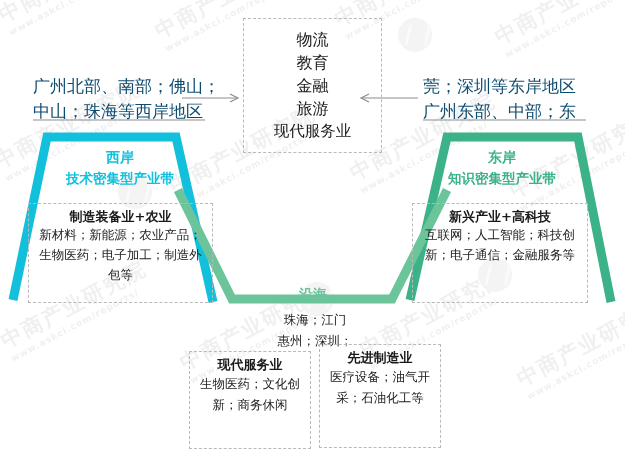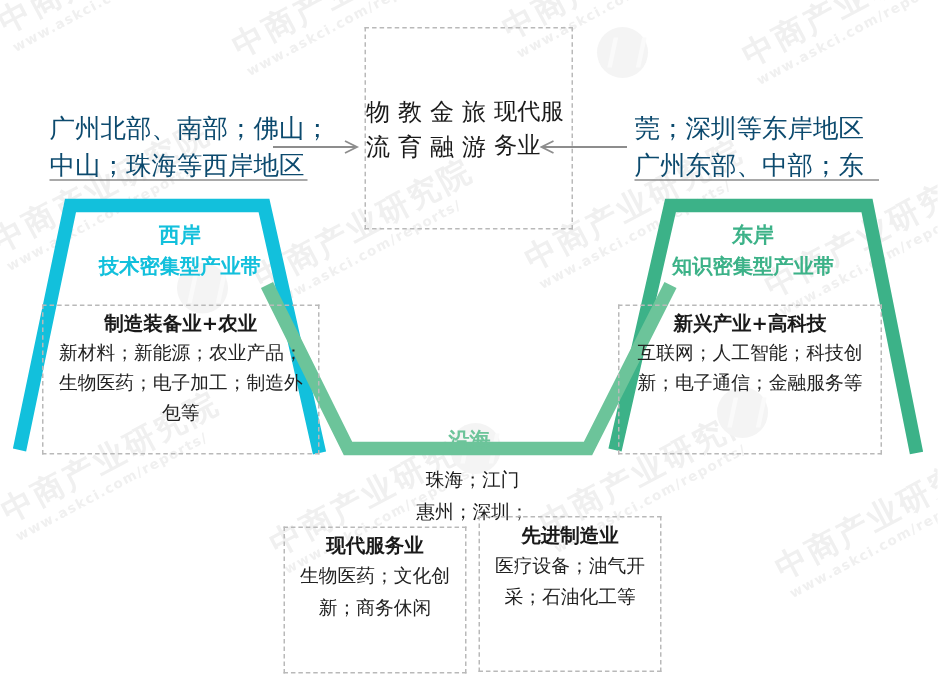--- a/index.html
+++ b/index.html
@@ -47,21 +47,21 @@
     text-align:center;font-weight:bold;color:#1a1a1a;
     font-size:13px;line-height:17px;
   }
   .dbox .bbody{
     text-align:center;color:#222;font-size:12.5px;line-height:20px;
   }
 
   
   #svc-box{
     left:243px;top:18px;width:139px;height:135px;
-    display:flex;flex-direction:row;align-items:center;justify-content:center;
+    display:flex;flex-direction:column;align-items:center;justify-content:center;
   }
   #svc-box .line{font-size:16px;line-height:23px;color:#1a1a1a;}
   #svc-box .line.last{font-size:15.5px;}
 
   
   #west-box{left:28px;top:203px;width:185px;height:100px;padding:4px 6px 0;}
   #east-box{left:412px;top:203px;width:176px;height:100px;padding:4px 6px 0;}
 
   
   #svc2-box{left:189px;top:351px;width:122px;height:98px;padding:4px 5px 0;}

